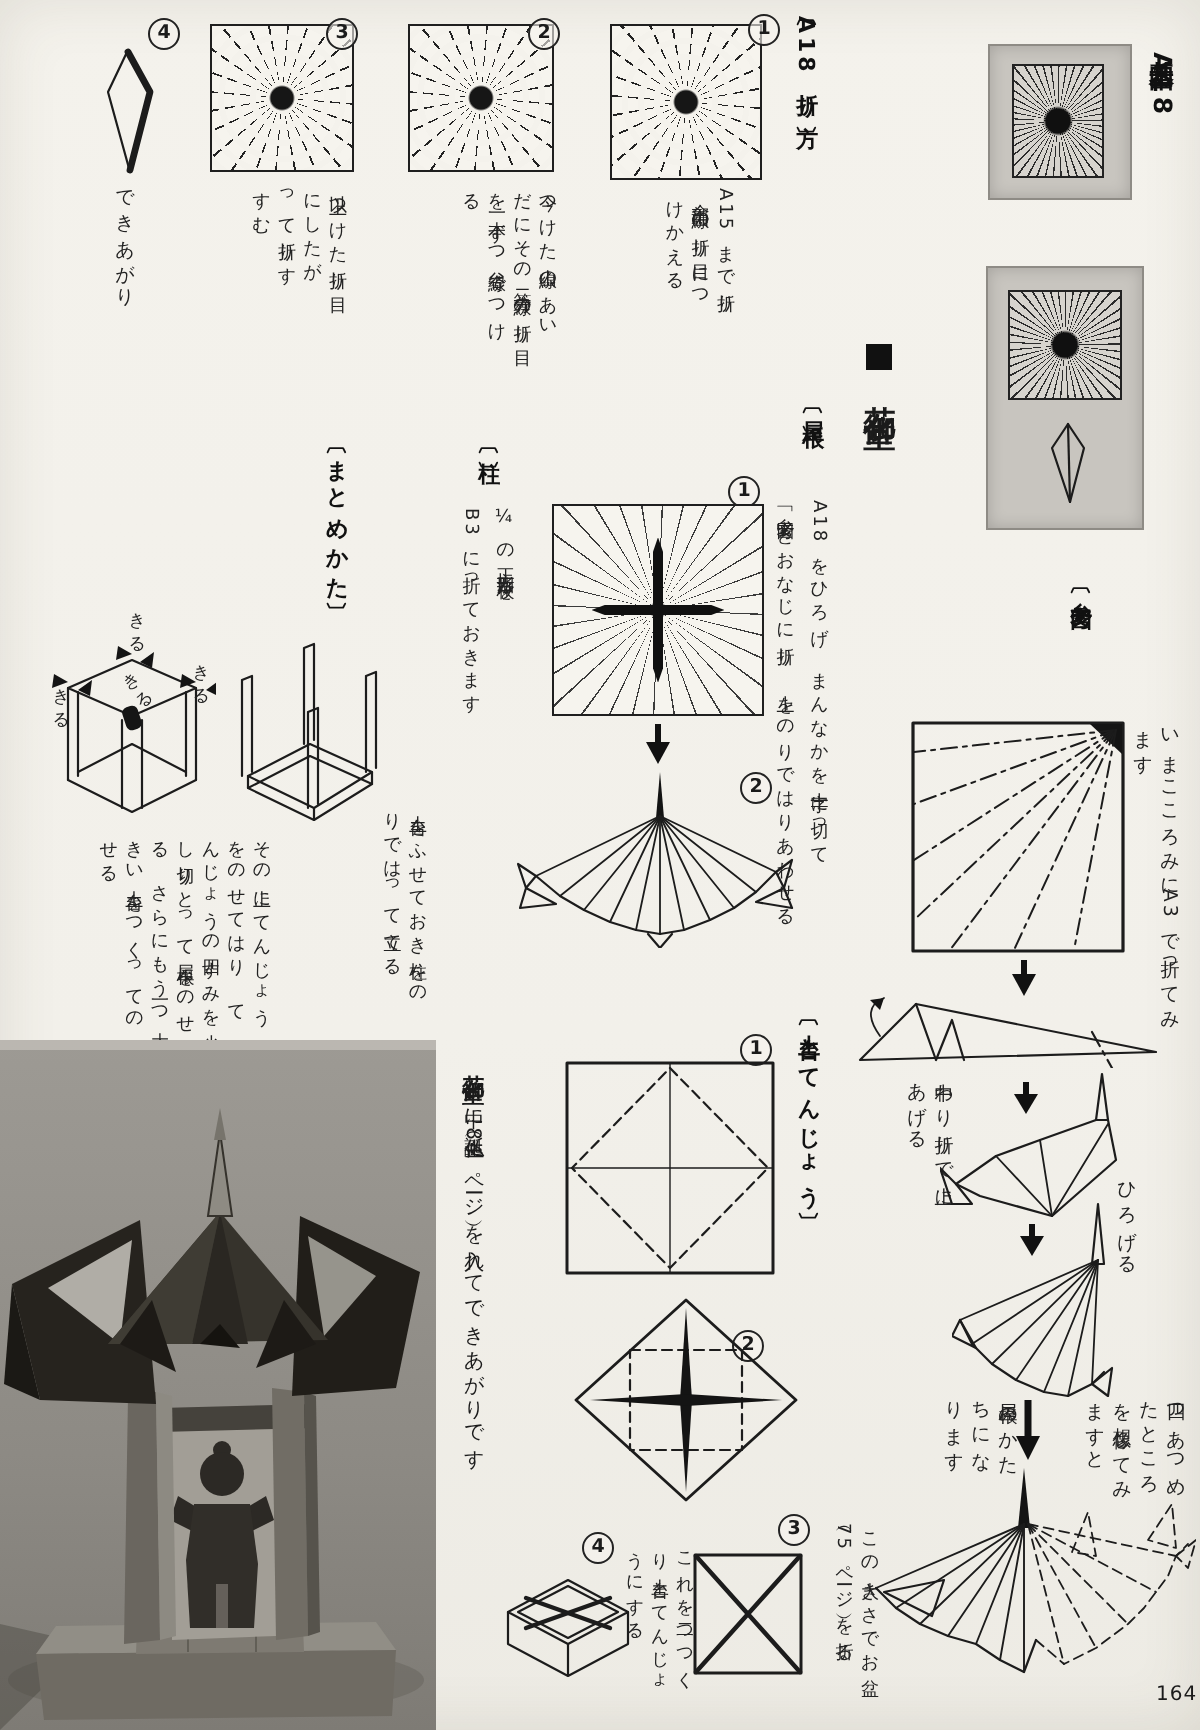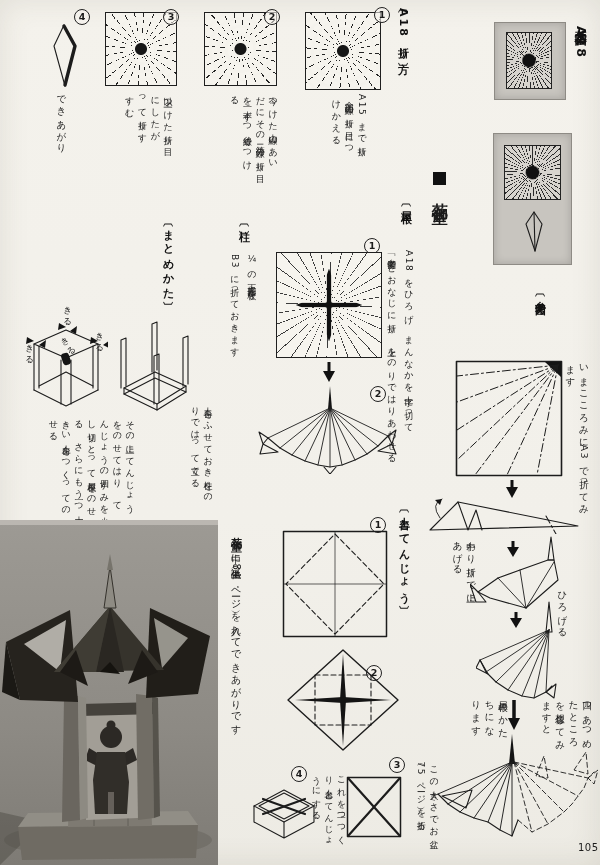--- a/index.html
+++ b/index.html
@@ -334,15 +334,15 @@
       <line x1="78" y1="30" x2="128" y2="80"></line>
         <line x1="78" y1="30" x2="142" y2="64"></line>
       <line x1="78" y1="30" x2="152" y2="46"></line>
       <polyline points="82,88 96,100 104,96 112,92 120,86 128,80 136,72 142,64 148,56 152,46 158,40"></polyline>
       <polygon points="100,44 108,24 112,46"></polygon>
       <polygon points="138,38 150,20 152,42"></polygon>
       <polygon points="152,46 162,38 158,52"></polygon>
     </g>
   </svg>
 
-  <div class="abs" style="left:578px;top:842px;font-size:10px;letter-spacing:.5px">105</div>
+  <div class="abs" style="left:578px;top:842px;font-size:10px;letter-spacing:.5px">164</div>
 
 </div>
 
 </body></html>

